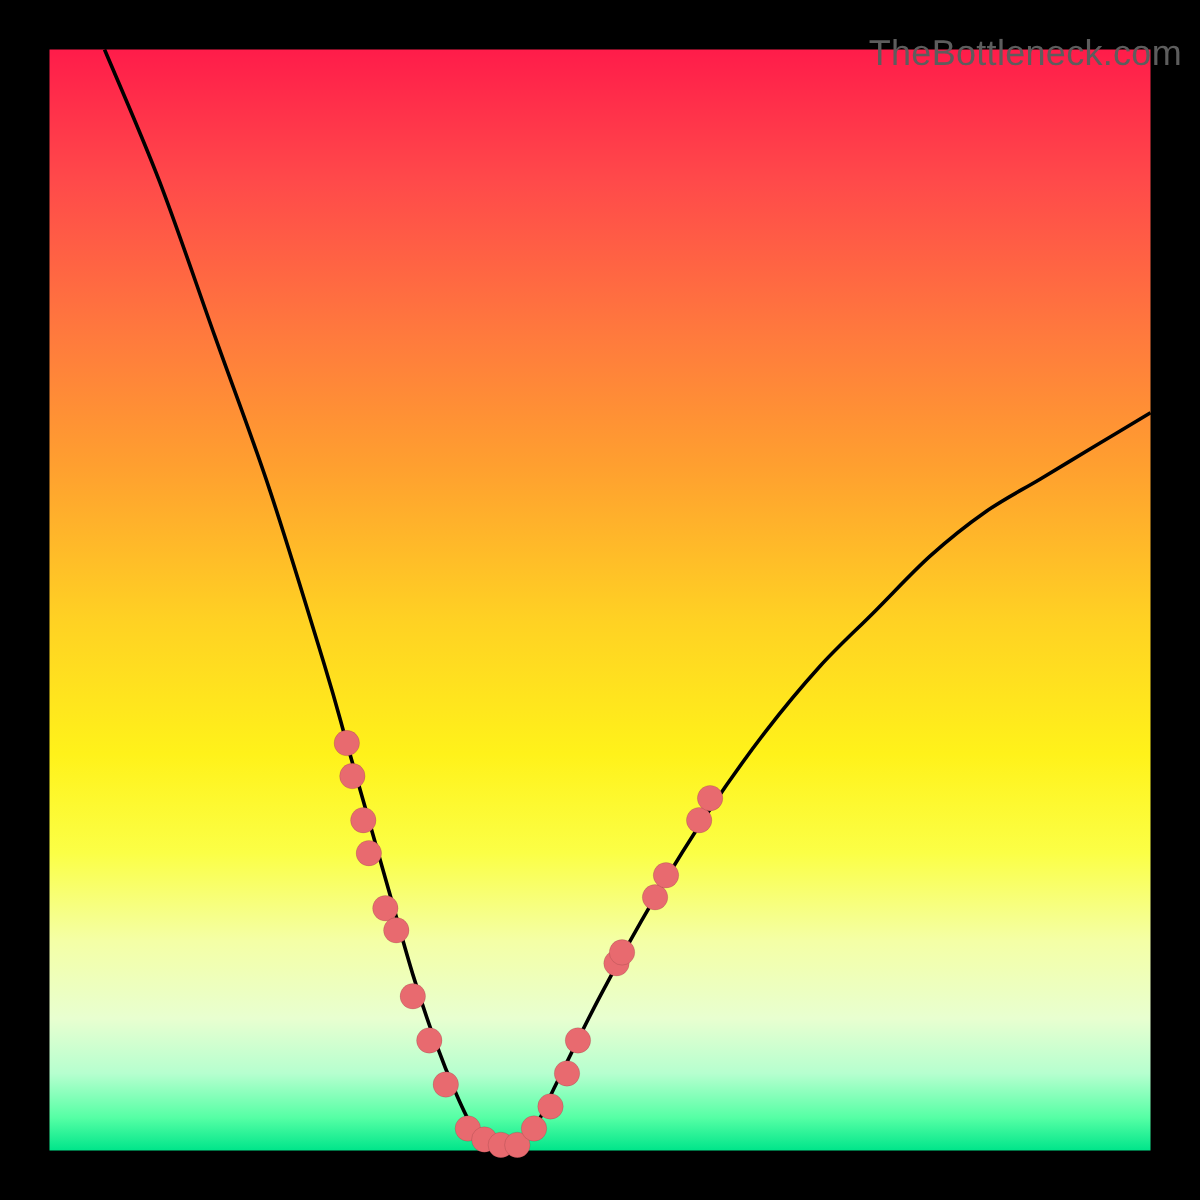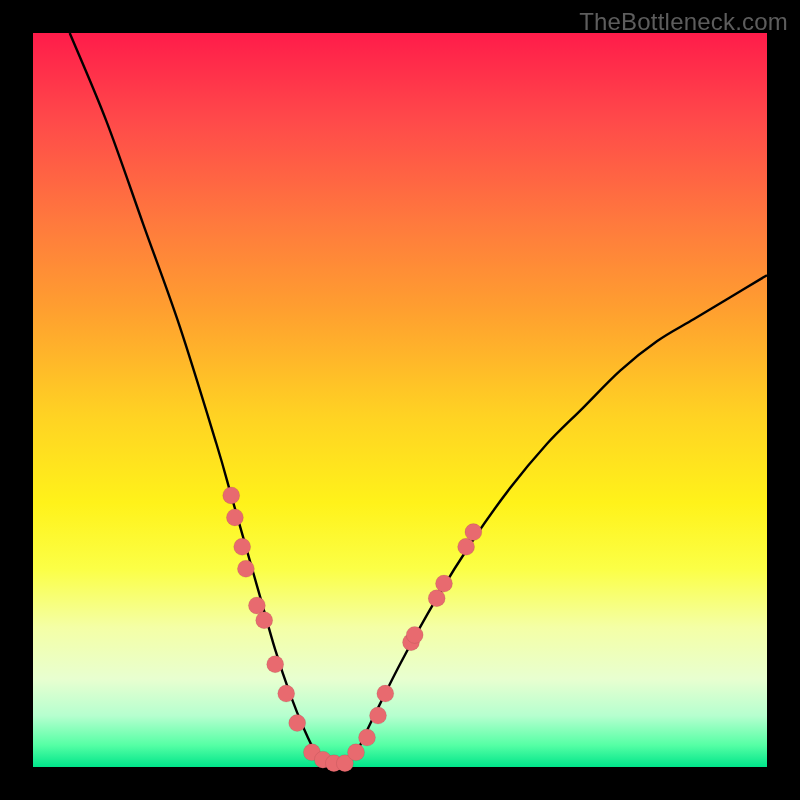--- a/index.html
+++ b/index.html
@@ -36,21 +36,21 @@
       #fbff46 73%,
       #f4ffa6 81%,
       #e8ffd0 88%,
       #b6ffcf 93%,
       #56ffa5 97%,
       #00e58a 100%
     );
   }
   .watermark {
     position: absolute;
-    top: 8px;
+    top: 22px;
     right: 12px;
     color: #5d5d5d;
     font-size: 24px;
     font-weight: 500;
     letter-spacing: 0.2px;
     user-select: none;
   }
   svg.curve {
     position: absolute;
     top: 0;

